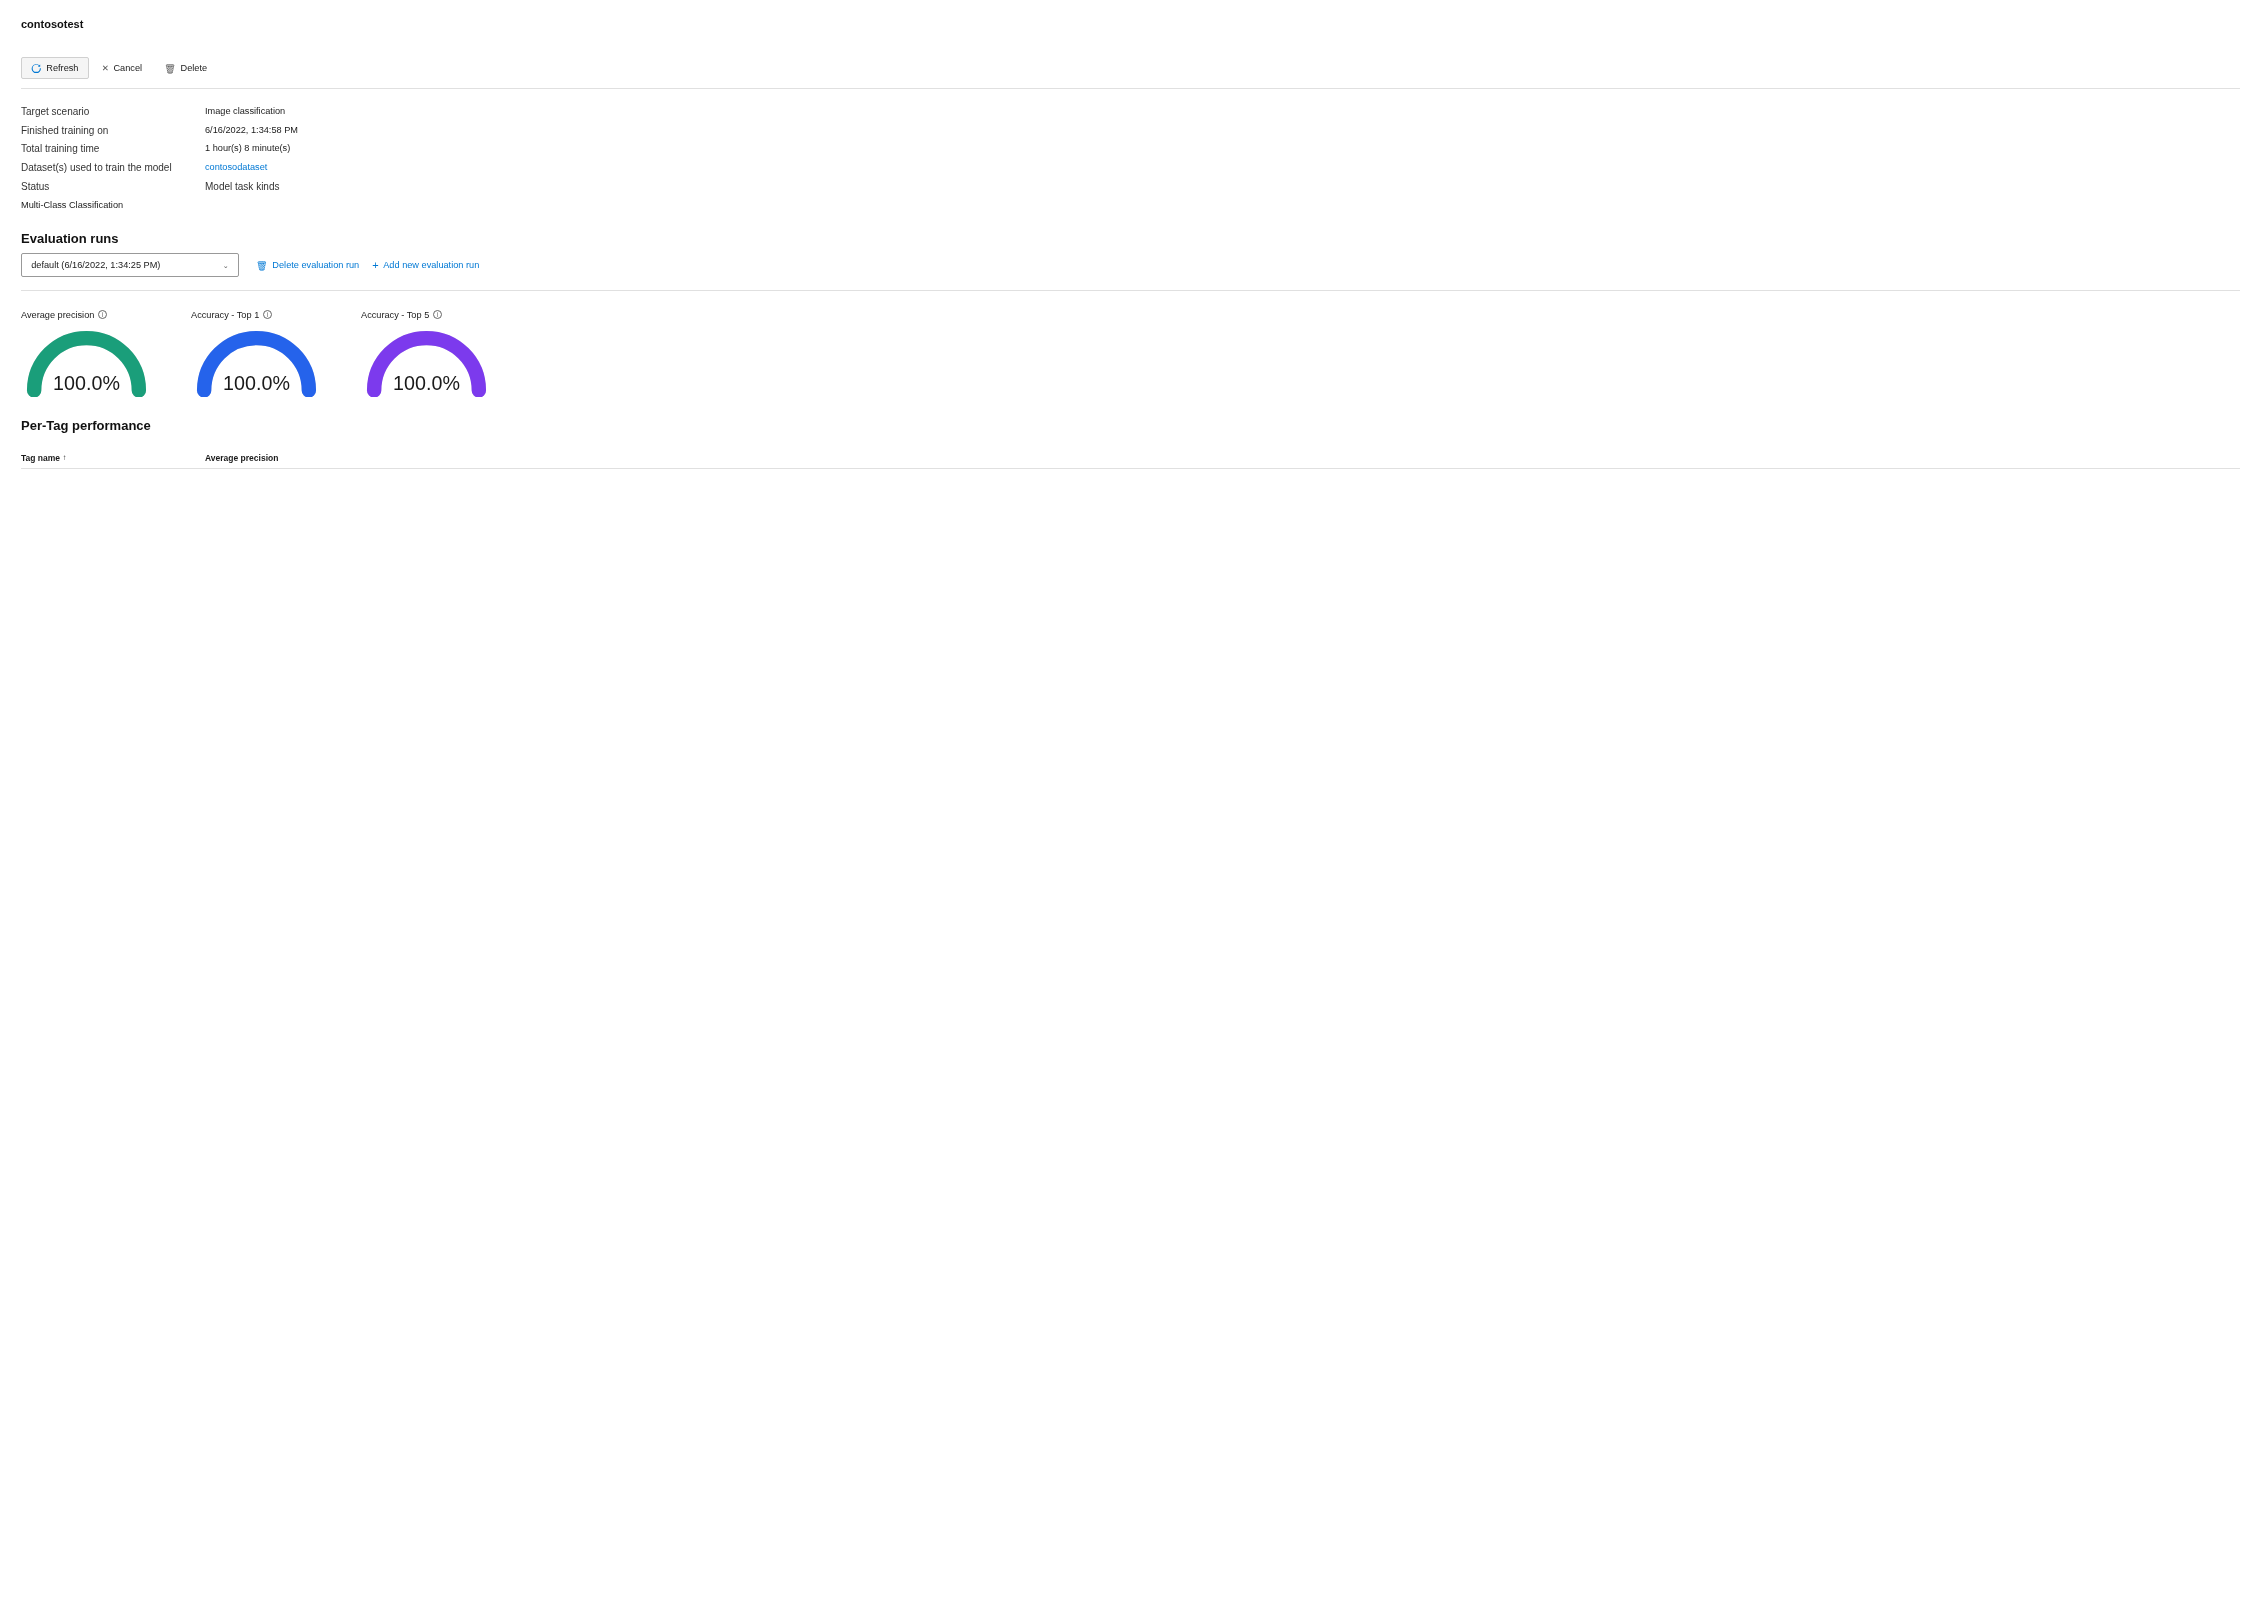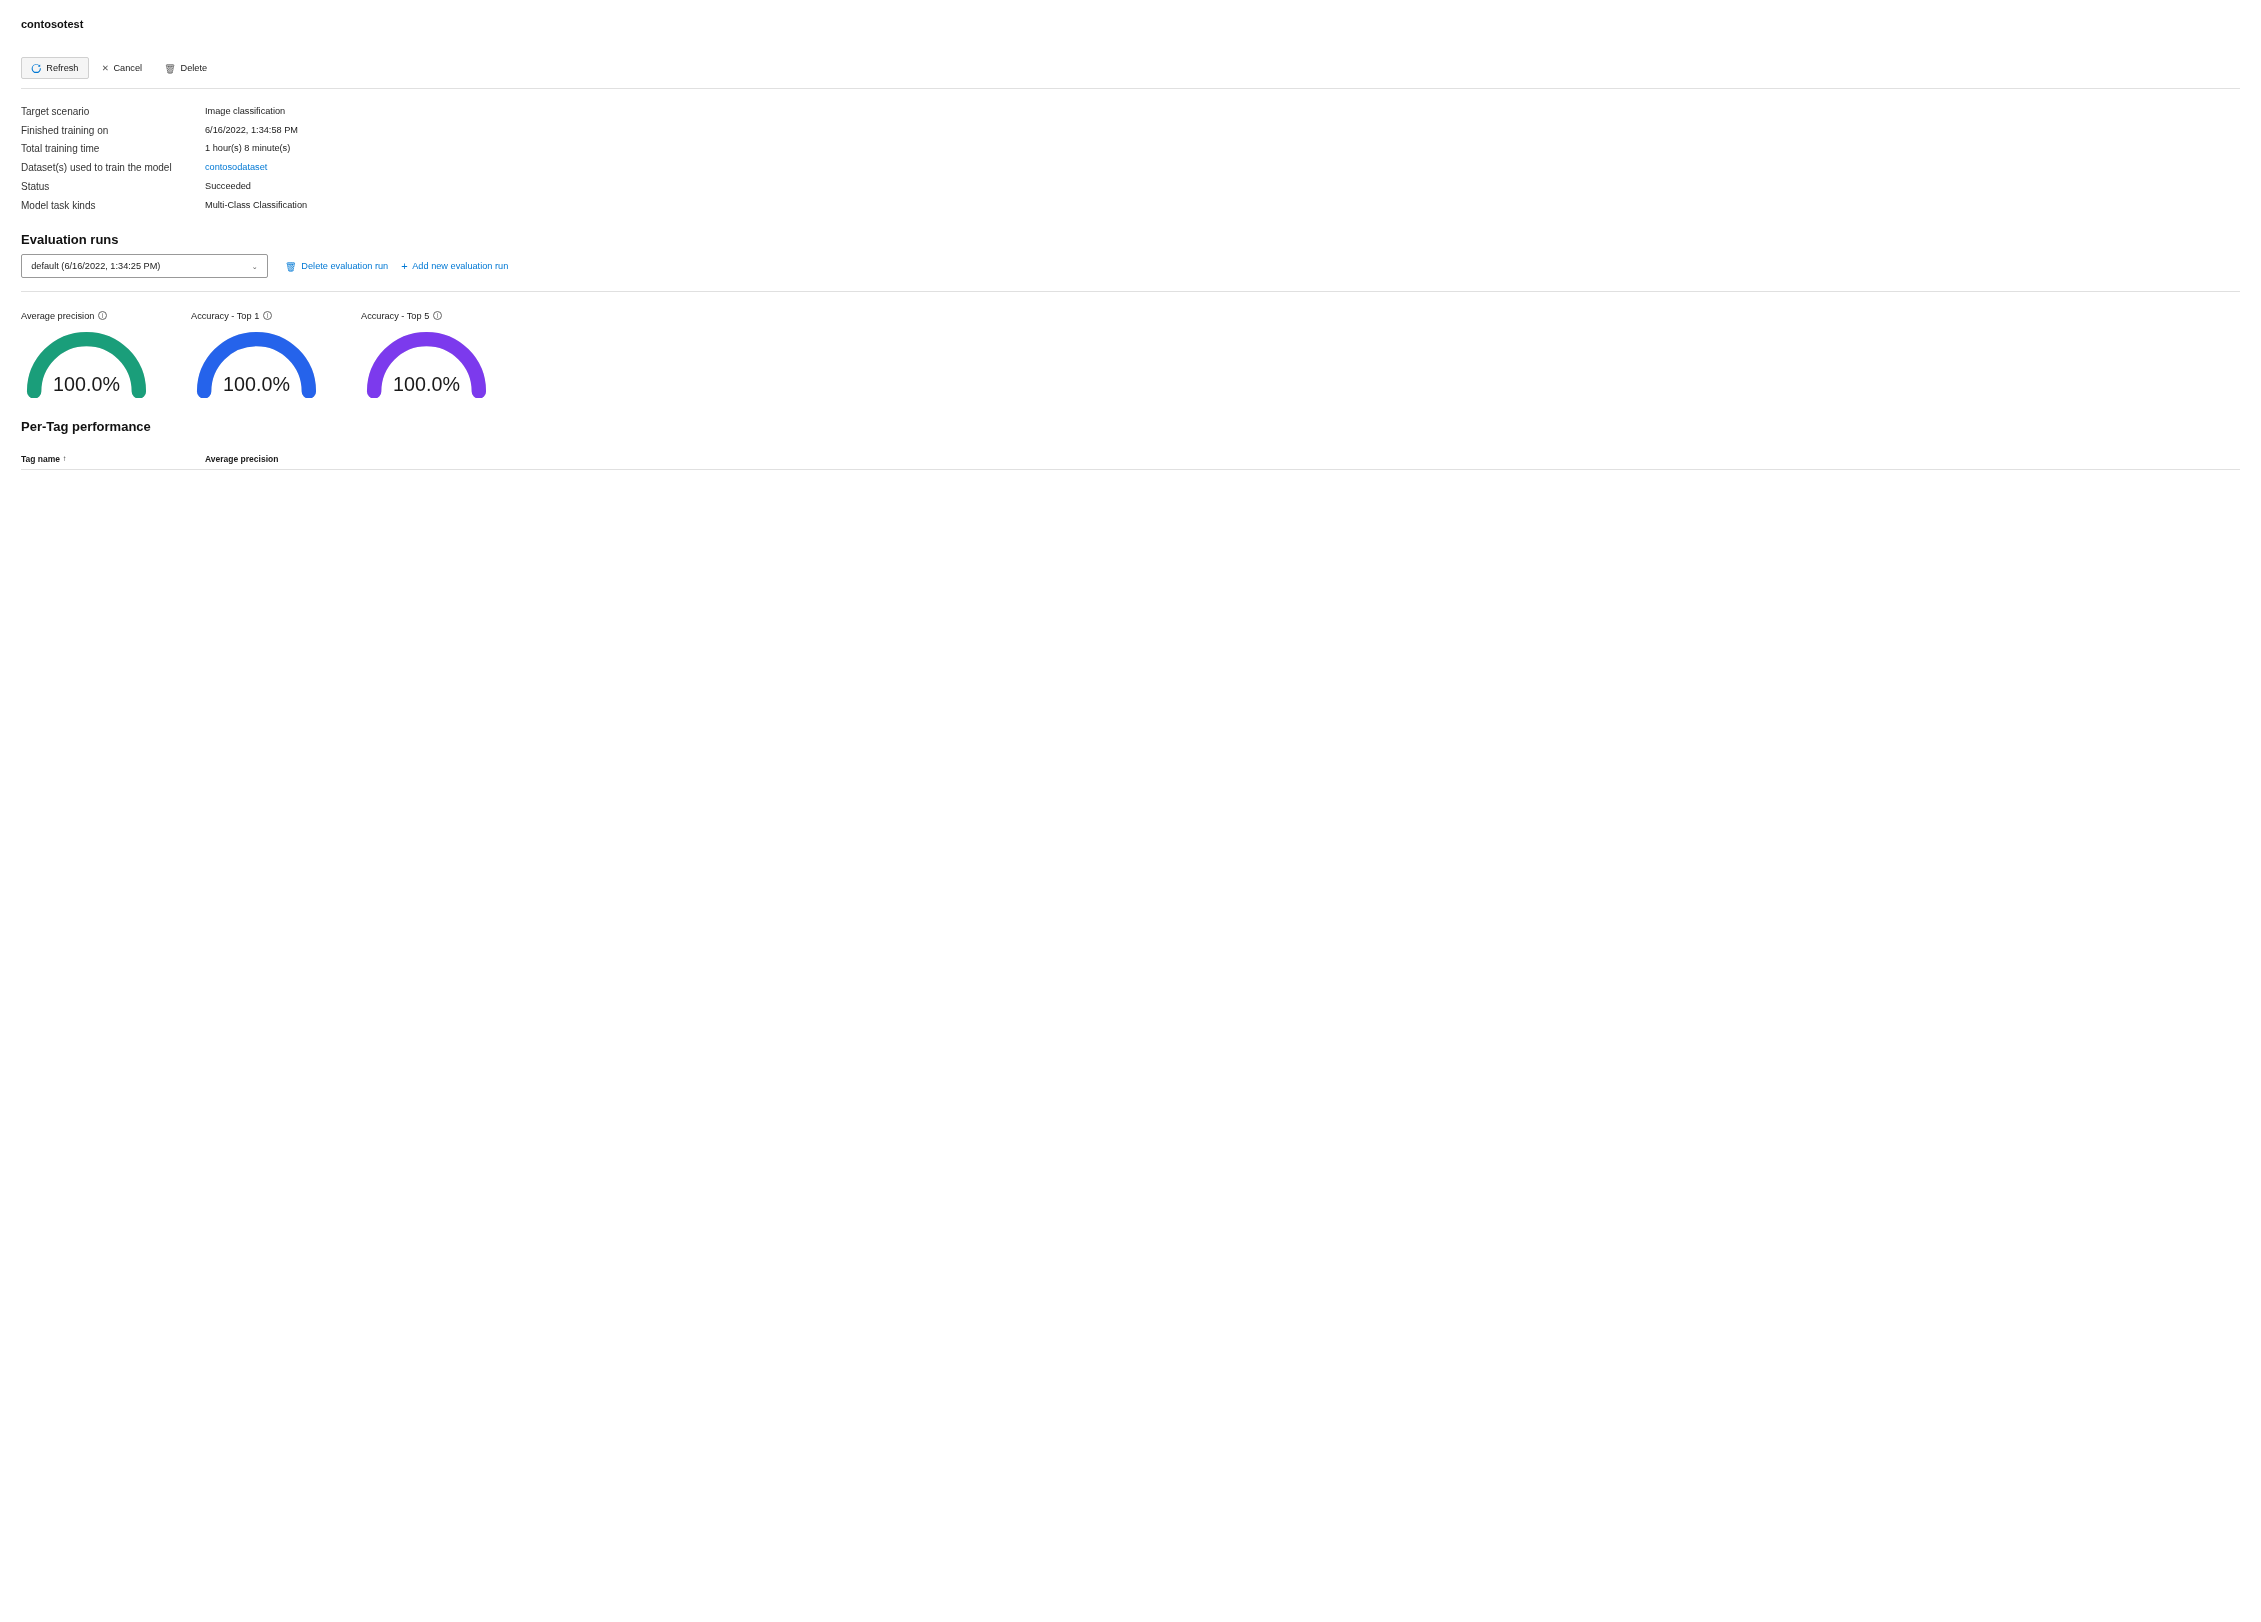--- a/index.html
+++ b/index.html
@@ -73,21 +73,21 @@
       align-items: center;
       gap: 10.5px;
       margin-bottom: 18.4px;
       padding-bottom: 13px;
       border-bottom: 0.7px solid #e0e0e0;
     }
     .eval-dropdown {
       display: flex;
       align-items: center;
       justify-content: space-between;
-      width: 247px;
+      width: 218px;
       border: 0.7px solid #999;
       border-radius: 2px;
       padding: 5.9px 9.2px;
       font-size: 9.2px;
       background: #fff;
       cursor: pointer;
     }
     .chevron-icon {
       font-size: 7.2px;
       color: #555;
@@ -202,21 +202,20 @@
 <div class="info-grid">
 <div class="info-label">Target scenario</div>
     <div class="info-value">Image classification</div>
     <div class="info-label">Finished training on</div>
     <div class="info-value">6/16/2022, 1:34:58 PM</div>
     <div class="info-label">Total training time</div>
     <div class="info-value">1 hour(s) 8 minute(s)</div>
     <div class="info-label">Dataset(s) used to train the model</div>
     <div class="info-value link">contosodataset</div>
     <div class="info-label">Status</div>
-    <div class="info-value">Succeeded</div>
     <div class="info-label">Model task kinds</div>
     <div class="info-value">Multi-Class Classification</div>
   </div>
 
 <div>
   <div class="section-title">Evaluation runs</div>
   <div class="eval-runs-row">
     <div class="eval-dropdown">
       <span>default (6/16/2022, 1:34:25 PM)</span>
       <span class="chevron-icon">⌄</span>

